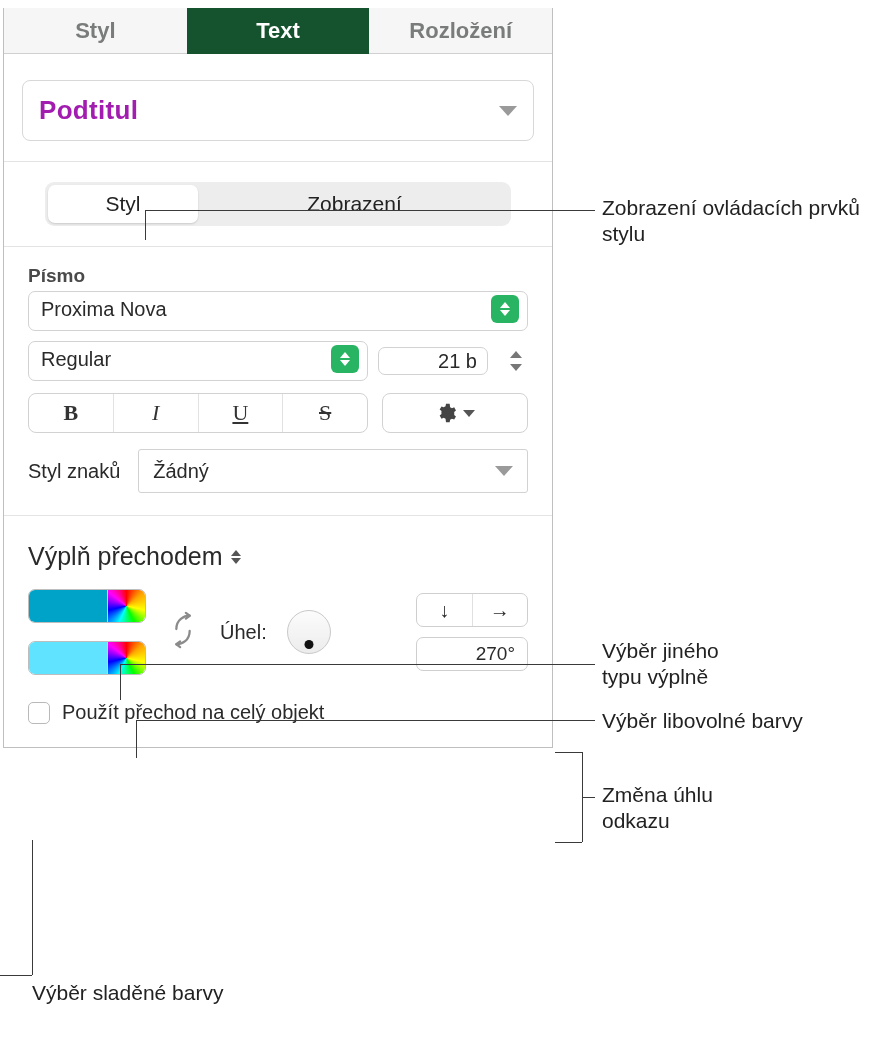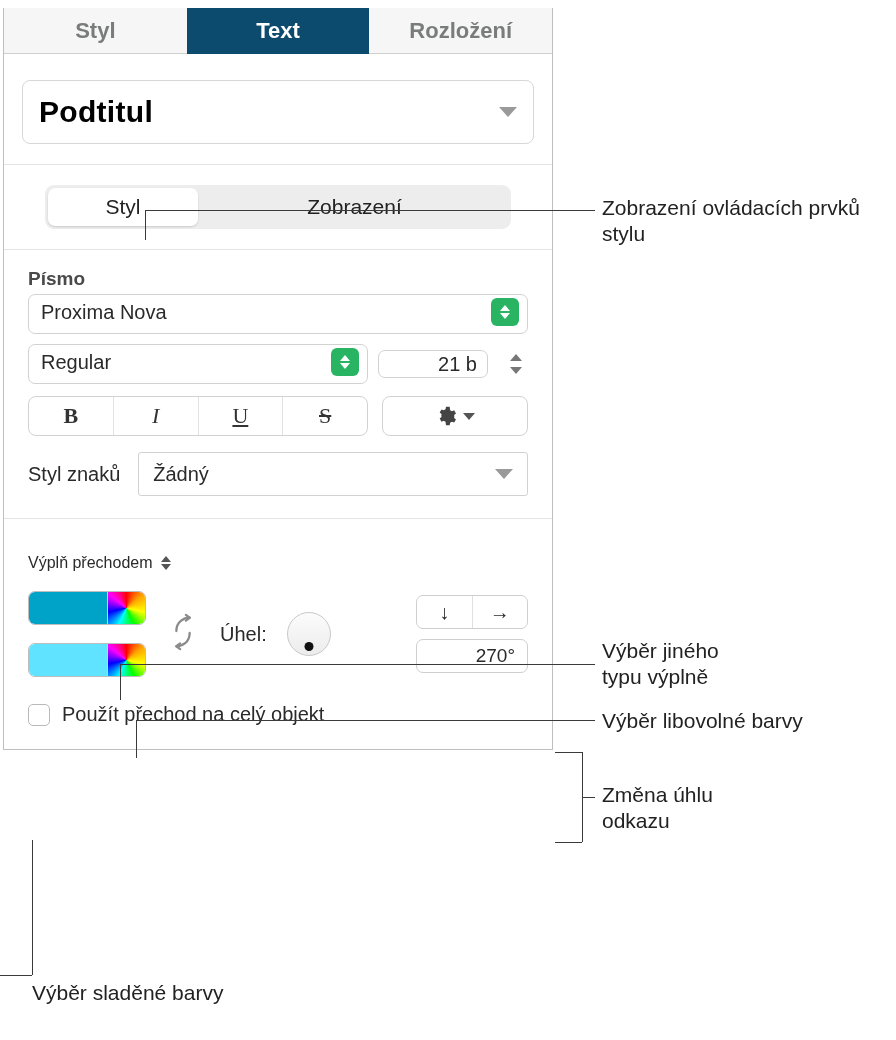--- a/index.html
+++ b/index.html
@@ -34,40 +34,40 @@
     display: flex;
     align-items: center;
     justify-content: center;
     font-size: 22px;
     font-weight: 600;
     color: #7a7c7c;
     background: #f6f6f6;
     border-bottom: 1px solid #d0d0d0;
   }
   .top-tab.active {
-    background: #0c4a6e;
+    background: #14532d;
     color: #fff;
     border-bottom: none;
   }
   
   .para-row {
     padding: 26px 18px 20px 18px;
     border-bottom: 1px solid #e4e4e4;
   }
   .para-sel {
     border: 1px solid #d8d8d8;
     border-radius: 8px;
     padding: 14px 16px;
     display: flex;
     align-items: center;
     justify-content: space-between;
   }
   .para-sel .title {
-    color: #000000;
-    font-size: 30px;
+    color: #a21caf;
+    font-size: 26px;
     font-weight: 800;
     letter-spacing: 0.3px;
   }
   .chev-down {
     width: 0; height: 0;
     border-left: 9px solid transparent;
     border-right: 9px solid transparent;
     border-top: 10px solid #9a9a9a;
   }
   
@@ -165,21 +165,21 @@
     flex:1; border:1px solid #d2d2d2; border-radius:8px; height:40px;
     display:flex; align-items:center; justify-content:center; gap:6px;
   }
   .gear-chev{ width:0;height:0;border-left:6px solid transparent;border-right:6px solid transparent;border-top:7px solid #555;}
   .charstyle-row{ display:flex; gap:18px; align-items:center; margin-top:16px; padding-bottom: 4px;}
   .charstyle-pop{ flex:1; border:1px solid #d2d2d2; border-radius:3px; height:44px; display:flex; align-items:center; padding:0 14px;}
   .charstyle-pop .chev{ margin-left:auto;}
   hr.sep{ border:none; border-top:1px solid #e4e4e4; margin:0;}
   
   .fill-pop{
-    display:inline-flex; align-items:center; gap:8px; font-size:16px; font-weight:400;margin-top:9px;
+    display:inline-flex; align-items:center; gap:8px; font-size:25px; font-weight:400;
   }
   .fill-pop .arr{
     display:flex; flex-direction:column; gap:2px;
   }
   .fill-pop .au{width:0;height:0;border-left:5px solid transparent;border-right:5px solid transparent;border-bottom:6px solid #555;}
   .fill-pop .ad{width:0;height:0;border-left:5px solid transparent;border-right:5px solid transparent;border-top:6px solid #555;}
 
   .grad-area{ margin-top:18px; display:flex; align-items:center; gap:20px;}
   .stops{ display:flex; flex-direction:column; gap:18px;}
   .stop{

